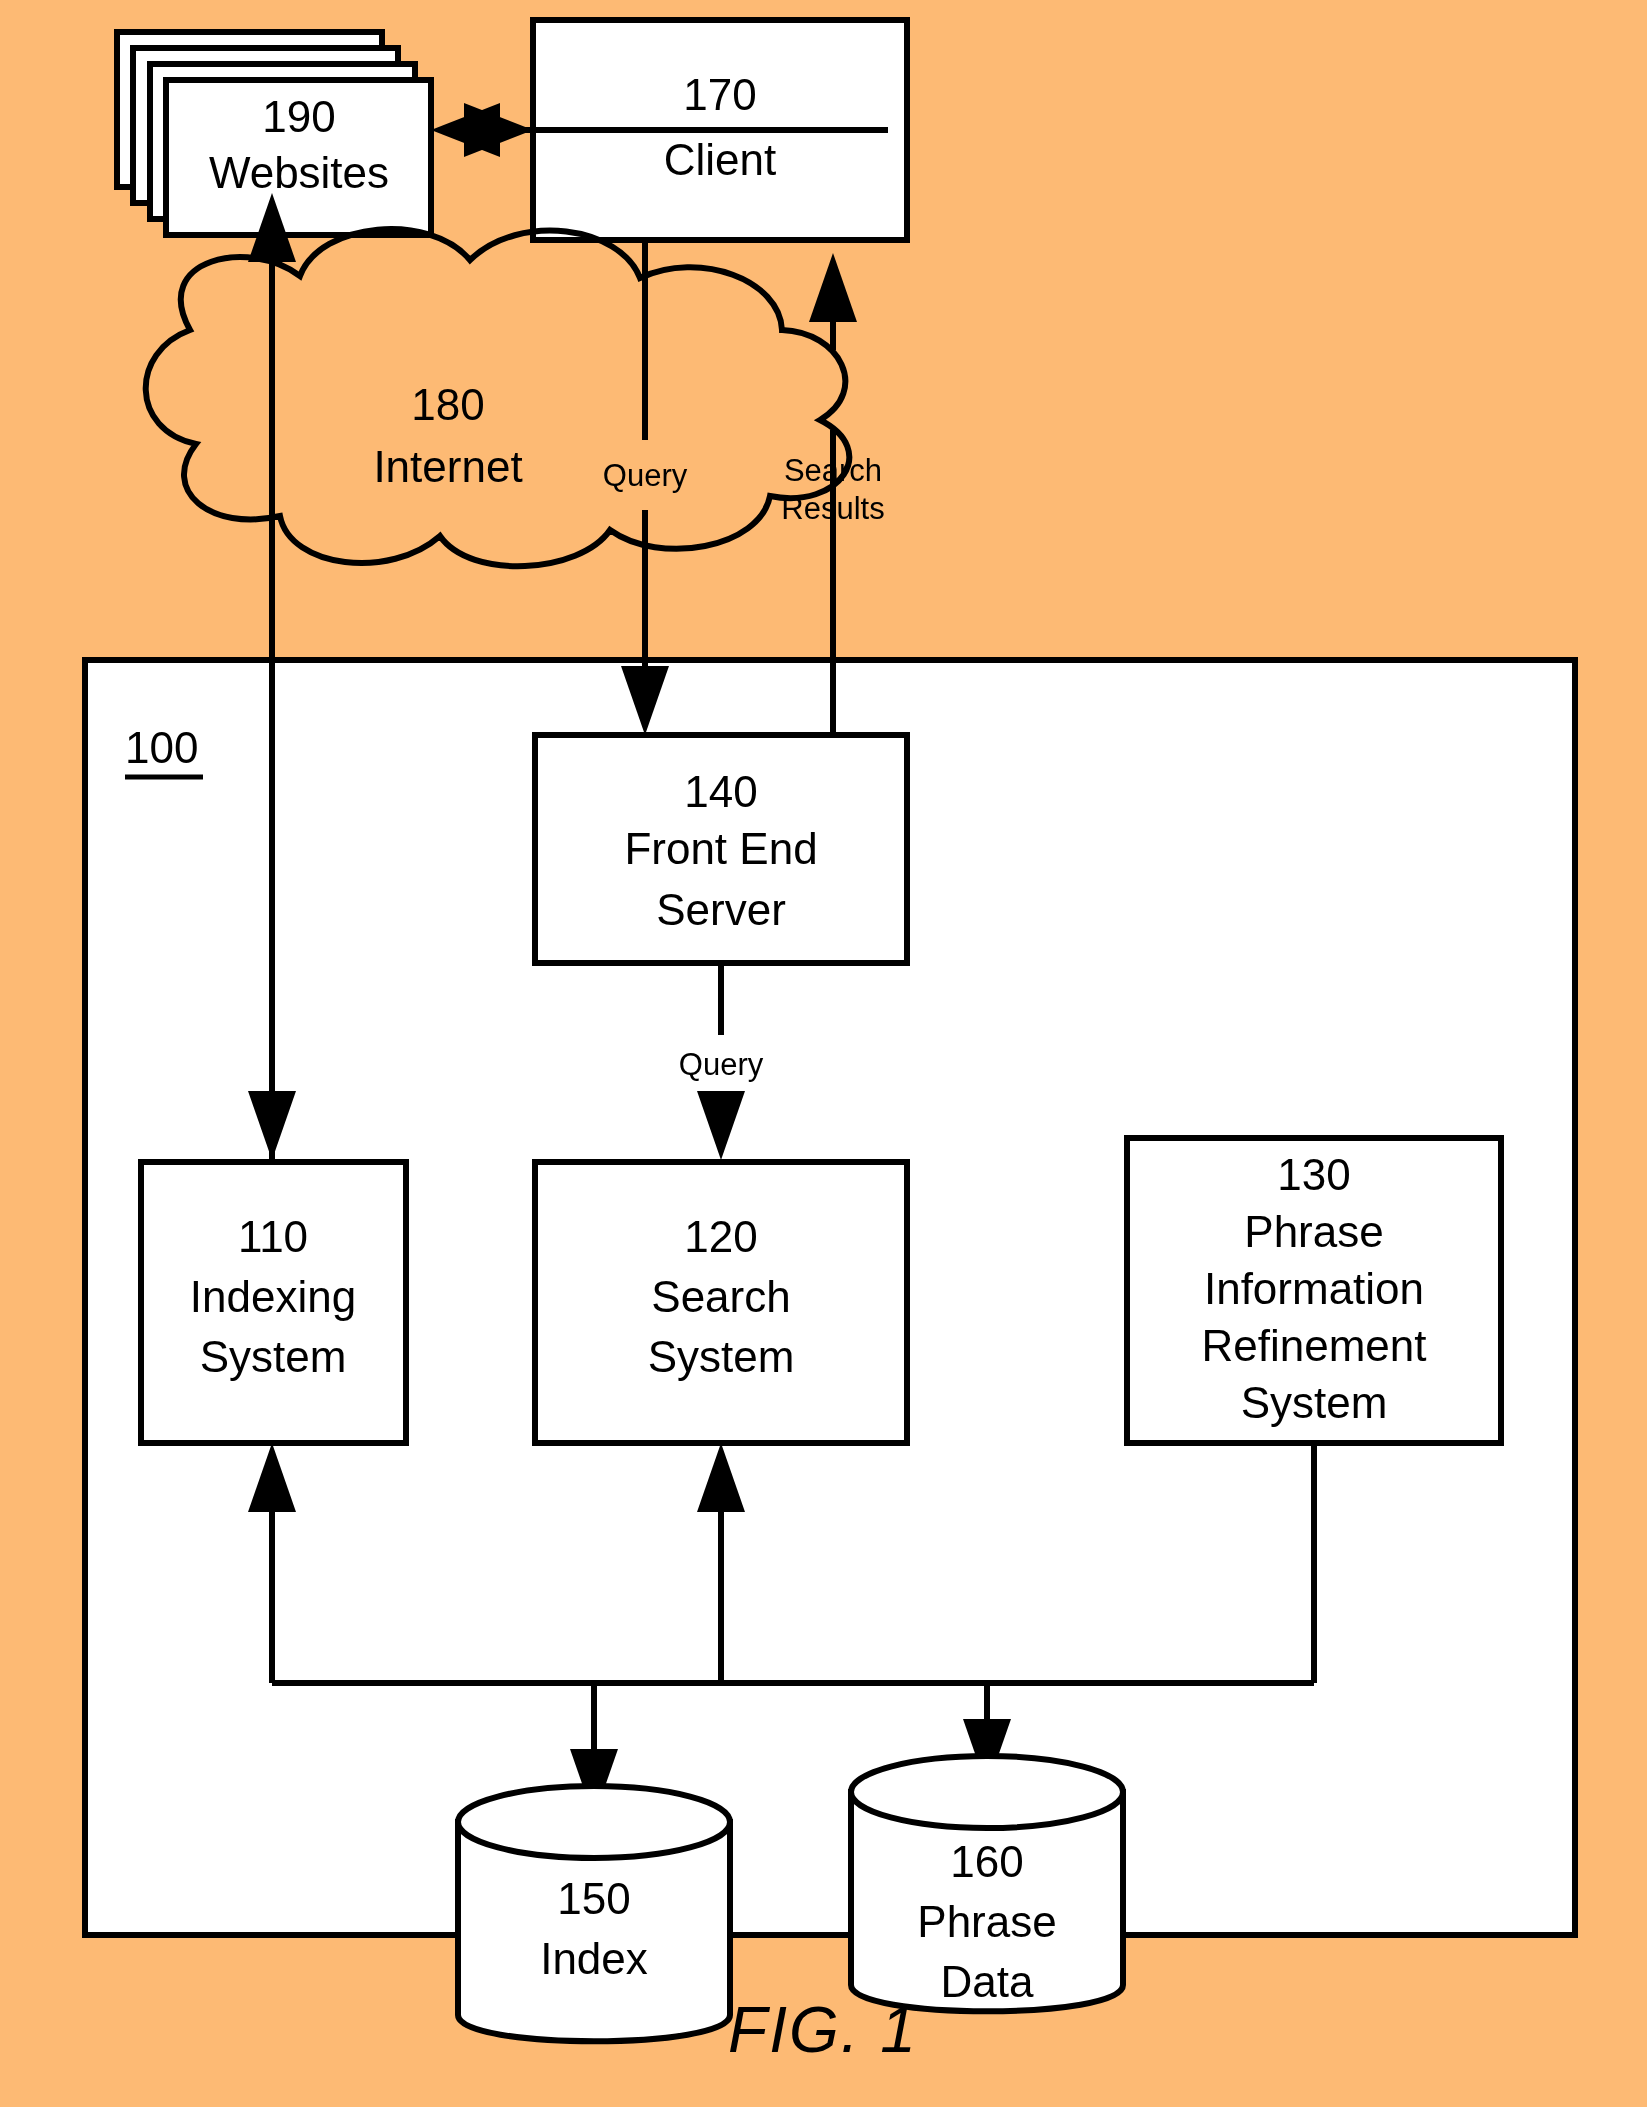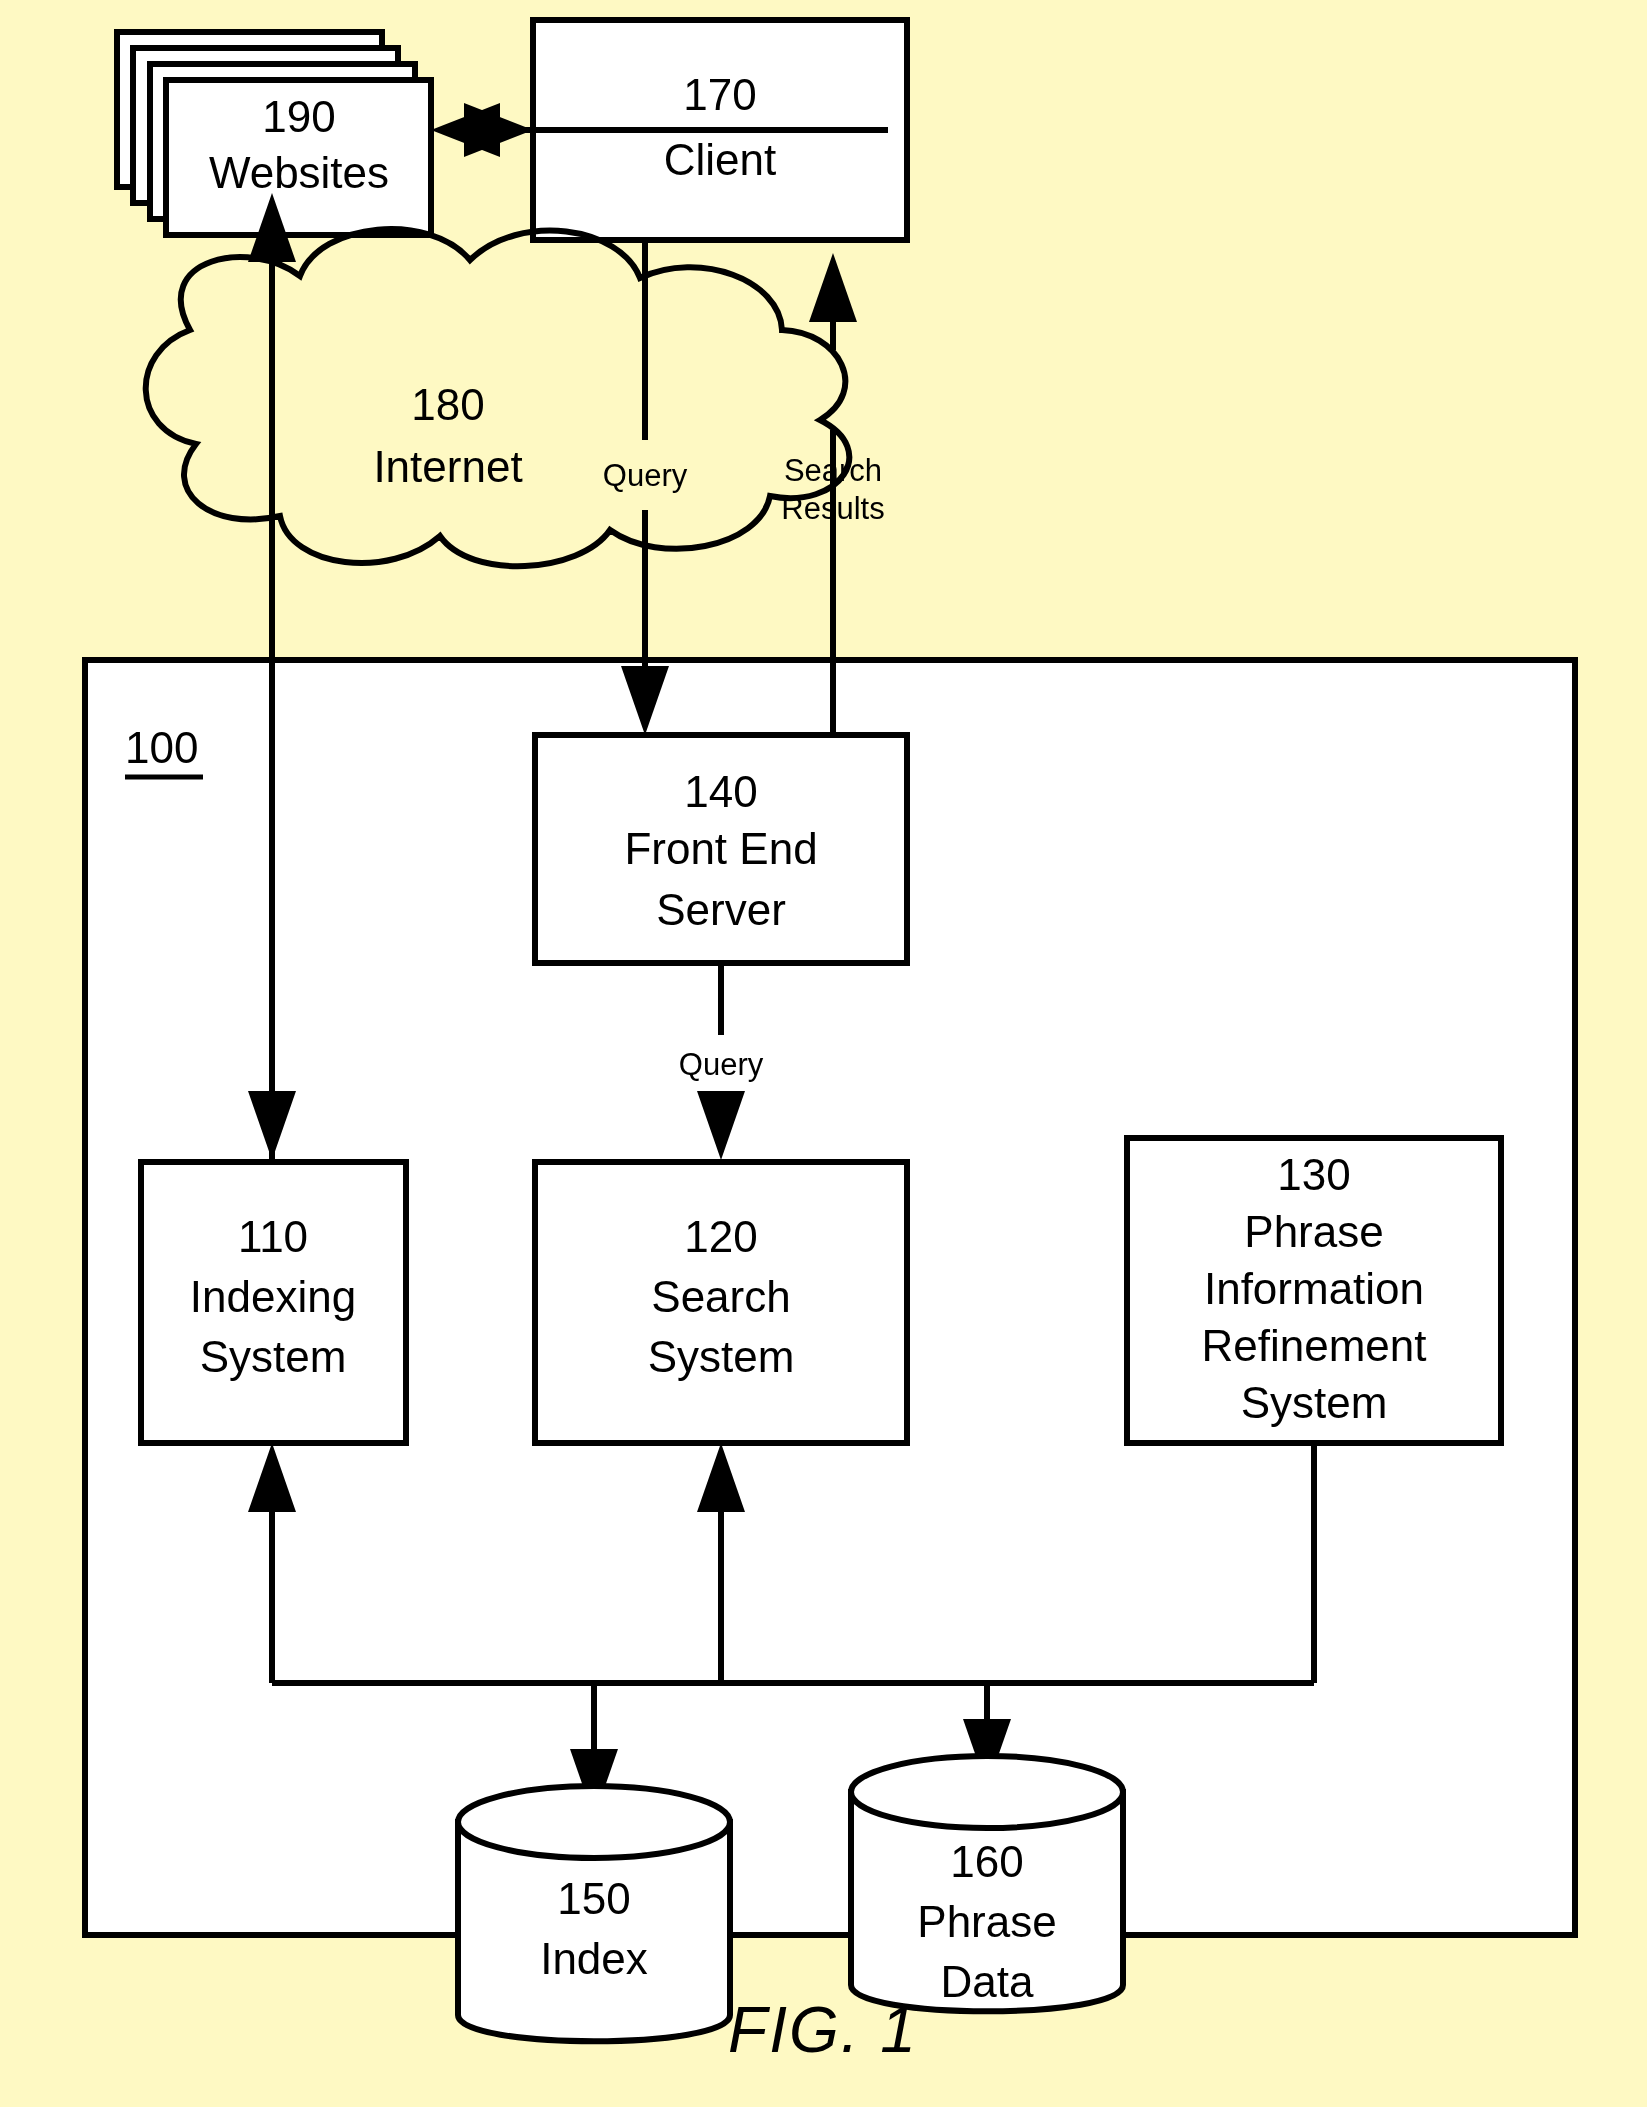--- a/index.html
+++ b/index.html
@@ -4,21 +4,21 @@
 <style>
   html, body {
     margin: 0;
     padding: 0;
     background: #ffffff;
   }
   #figure-root {
     position: relative;
     width: 1647px;
     height: 2107px;
-    background: #fef9c3;
+    background: #fdba74;
     font-family: "Liberation Sans", sans-serif;
     overflow: hidden;
   }
   svg#diagram {
     display: block;
     width: 1647px;
     height: 2107px;
   }
   .stroke {
     fill: none;

